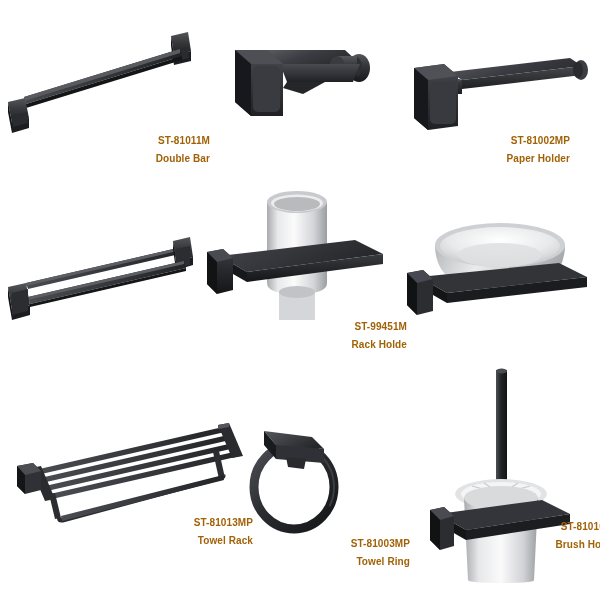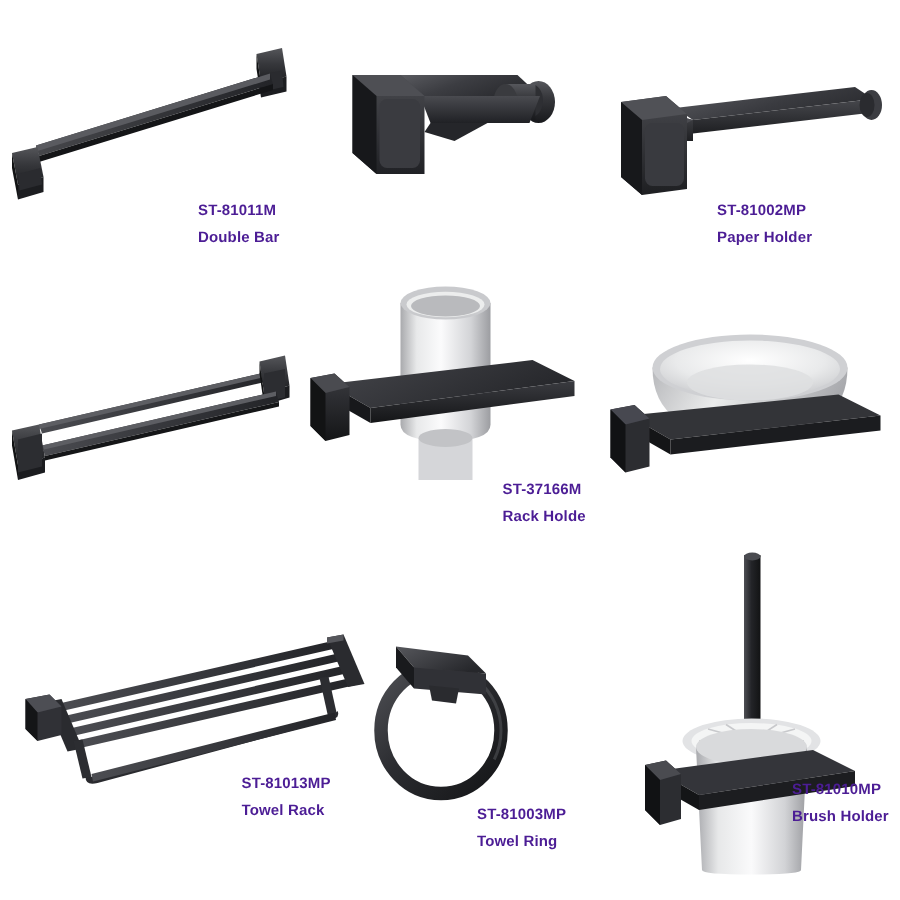--- a/index.html
+++ b/index.html
@@ -21,22 +21,22 @@
     position: absolute;
     overflow: visible;
   }
   .art {
     position: absolute;
     left: 0;
     top: 0;
   }
   .caption {
     position: absolute;
-    text-align: left;
-    color: #4c1d95;
+    text-align: right;
+    color: #a16207;
     white-space: nowrap;
     overflow: hidden;
   }
   .sku {
     font-size: 10px;
     font-weight: bold;
     letter-spacing: 0.1px;
     line-height: 14px;
   }
   .pname {
@@ -234,21 +234,21 @@
       <polygon points="14,76 150,60 178,74 42,92" fill="url(#shelfTop)"></polygon>
 
       <polygon points="42,92 178,74 178,84 42,102" fill="url(#shelfFr)"></polygon>
       <polygon points="14,76 42,92 42,102 14,86" fill="#17181b"></polygon>
 
       <polygon points="2,72 18,69 28,78 28,110 12,114 2,104" fill="url(#shelfFr)"></polygon>
       <polygon points="2,72 18,69 28,78 12,82" fill="#4a4b50"></polygon>
       <polygon points="2,72 12,82 12,114 2,104" fill="#121314"></polygon>
     </svg>
     <div class="caption clip-mid" style="left:130px; top:140px;">
-      <div class="sku">ST-37166M</div>
+      <div class="sku">ST-99451M</div>
       <div class="pname">Rack Holde</div>
     </div>
   </div>
 
   <div class="cell" style="left:405px; top:215px; width:195px; height:150px;">
     <svg class="art" width="190" height="110" viewBox="0 0 190 110">
       <defs>
         <radialGradient id="dishIn" cx="0.5" cy="0.35" r="0.75">
           <stop offset="0" stop-color="#ffffff"></stop>
           <stop offset="0.55" stop-color="#e9eaeb"></stop>

